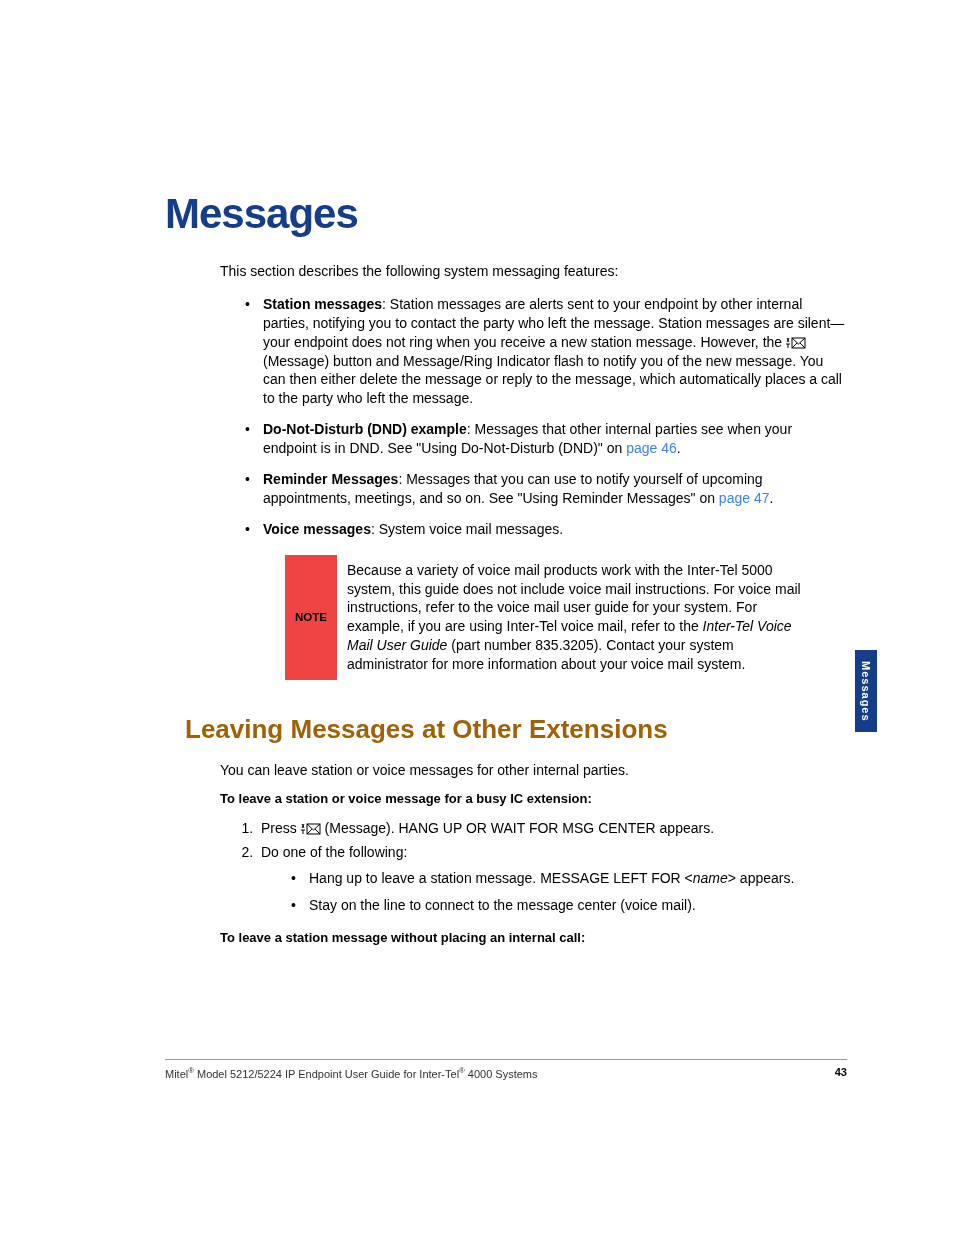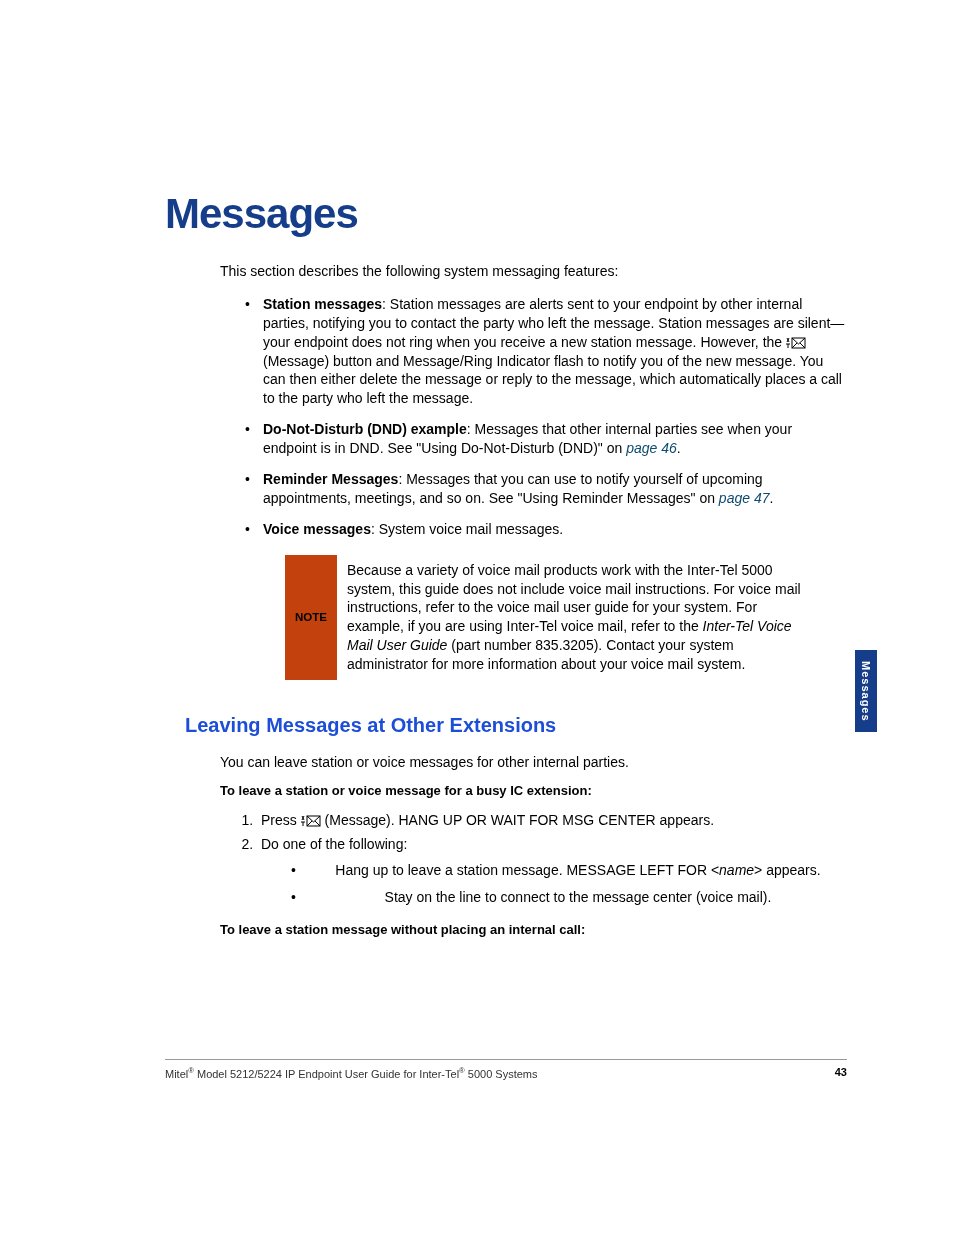--- a/index.html
+++ b/index.html
@@ -41,45 +41,45 @@
     line-height: 1.35;
   }
   ul.bullets > li::before {
     content: "•";
     position: absolute;
     left: 0;
     top: 0;
     font-size: 14px;
   }
   .bold { font-weight: bold; }
-  .link { color: #0c4a6e; font-style: italic; }
+  .link { color: #3b82f6; }
   .note-table {
     display: flex;
     margin: 16px 0 0 120px;
     width: 540px;
   }
   .note-label-cell {
-    background: #c2410c;
+    background: #ef4444;
     width: 52px;
     display: flex;
     align-items: center;
     justify-content: center;
     font-size: 11.5px;
     font-weight: bold;
     flex: 0 0 52px;
   }
   .note-body-cell {
     padding: 6px 10px;
     font-size: 14px;
     line-height: 1.35;
   }
   .italic { font-style: italic; }
   .section-title {
-    color: #1d4ed8;
-    font-size: 20px;
+    color: #a16207;
+    font-size: 26px;
     font-weight: bold;
     margin: 34px 0 16px 20px;
   }
   .body-line {
     margin: 0 0 10px 55px;
     font-size: 14px;
     line-height: 1.35;
   }
   .proc-head {
     margin: 0 0 10px 55px;
@@ -93,21 +93,20 @@
     font-size: 14px;
     line-height: 1.7;
   }
   ol.steps > li {
     padding-left: 4px;
   }
   ul.sub {
     list-style: none;
     margin: 4px 0 0 30px;
     padding: 0;
-    text-align: center;
   }
   ul.sub > li {
     position: relative;
     padding-left: 18px;
     margin-bottom: 8px;
     font-size: 14px;
     line-height: 1.35;
   }
   ul.sub > li::before {
     content: "•";
@@ -211,18 +210,18 @@
       </ul>
     </li>
   </ol>
 
   <p class="proc-head">To leave a station message without placing an internal call:</p>
 
   <div class="side-tab">Messages</div>
 
   <div class="footer">
     <div>
-      <span>Mitel</span><sup>®</sup><span> Model 5212/5224 IP Endpoint User Guide for Inter-Tel</span><sup>®</sup><span> 5000 Systems</span>
+      <span>Mitel</span><sup>®</sup><span> Model 5212/5224 IP Endpoint User Guide for Inter-Tel</span><sup>®</sup><span> 4000 Systems</span>
     </div>
     <div class="pn">43</div>
   </div>
 
 </div>
 
 </body></html>

